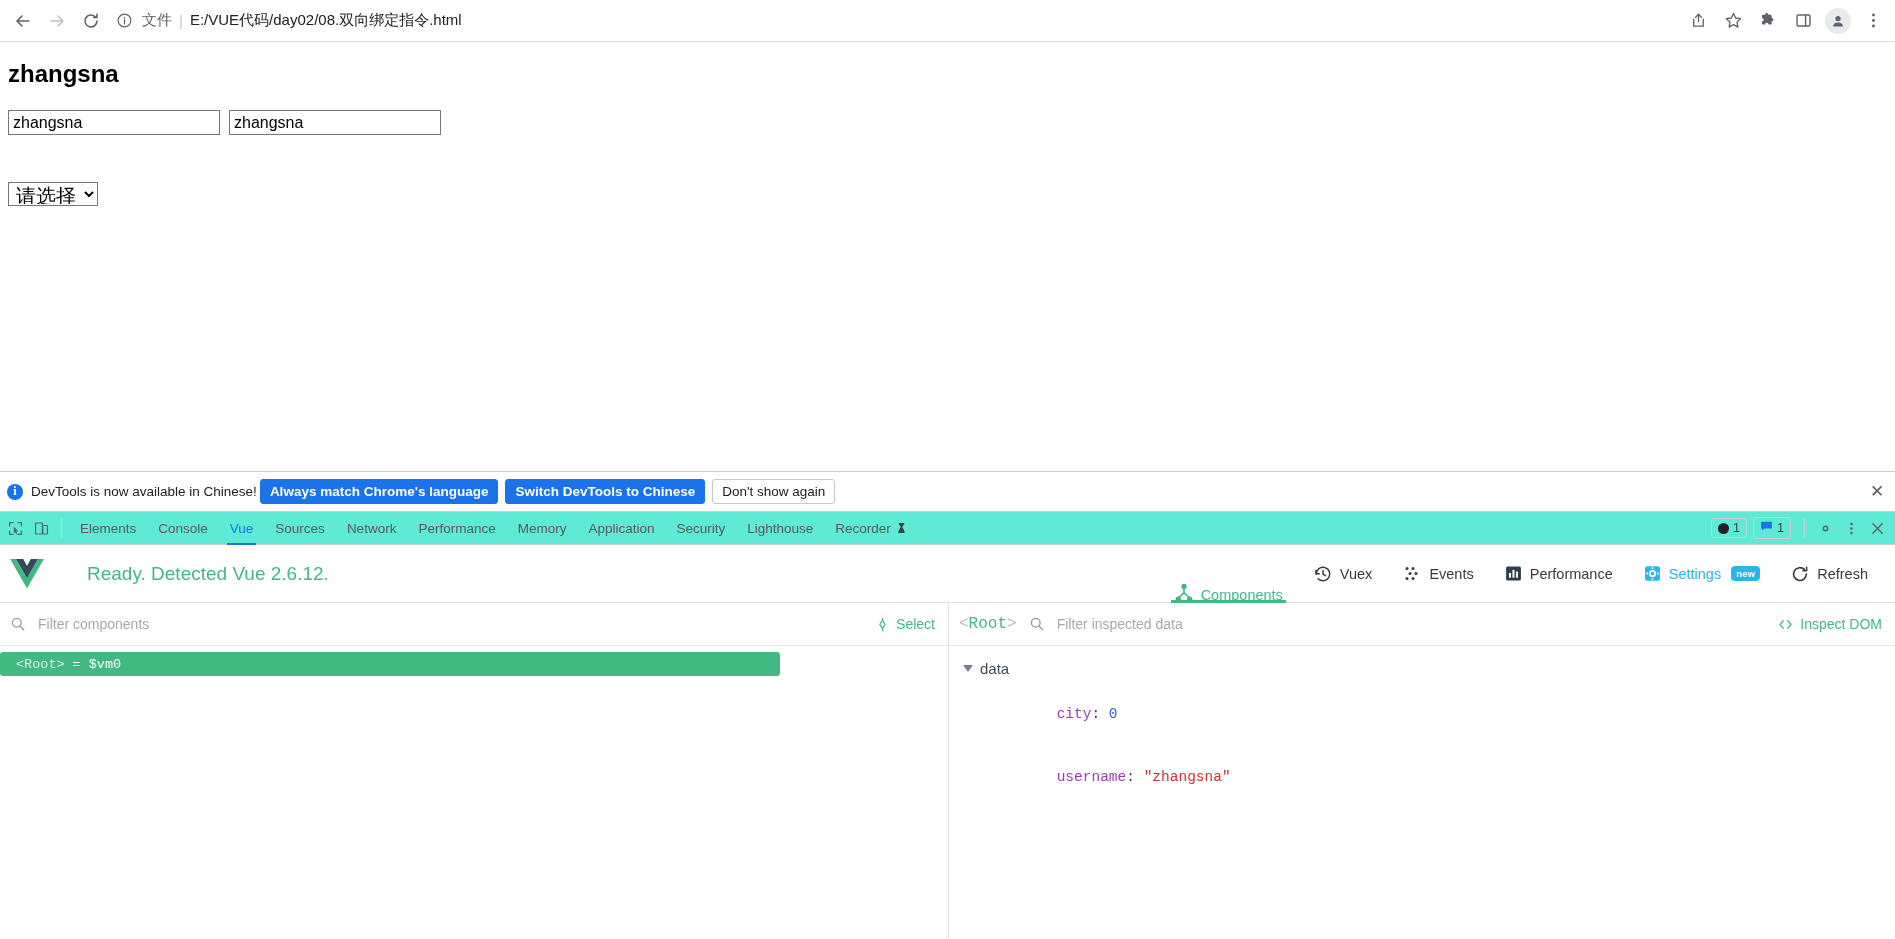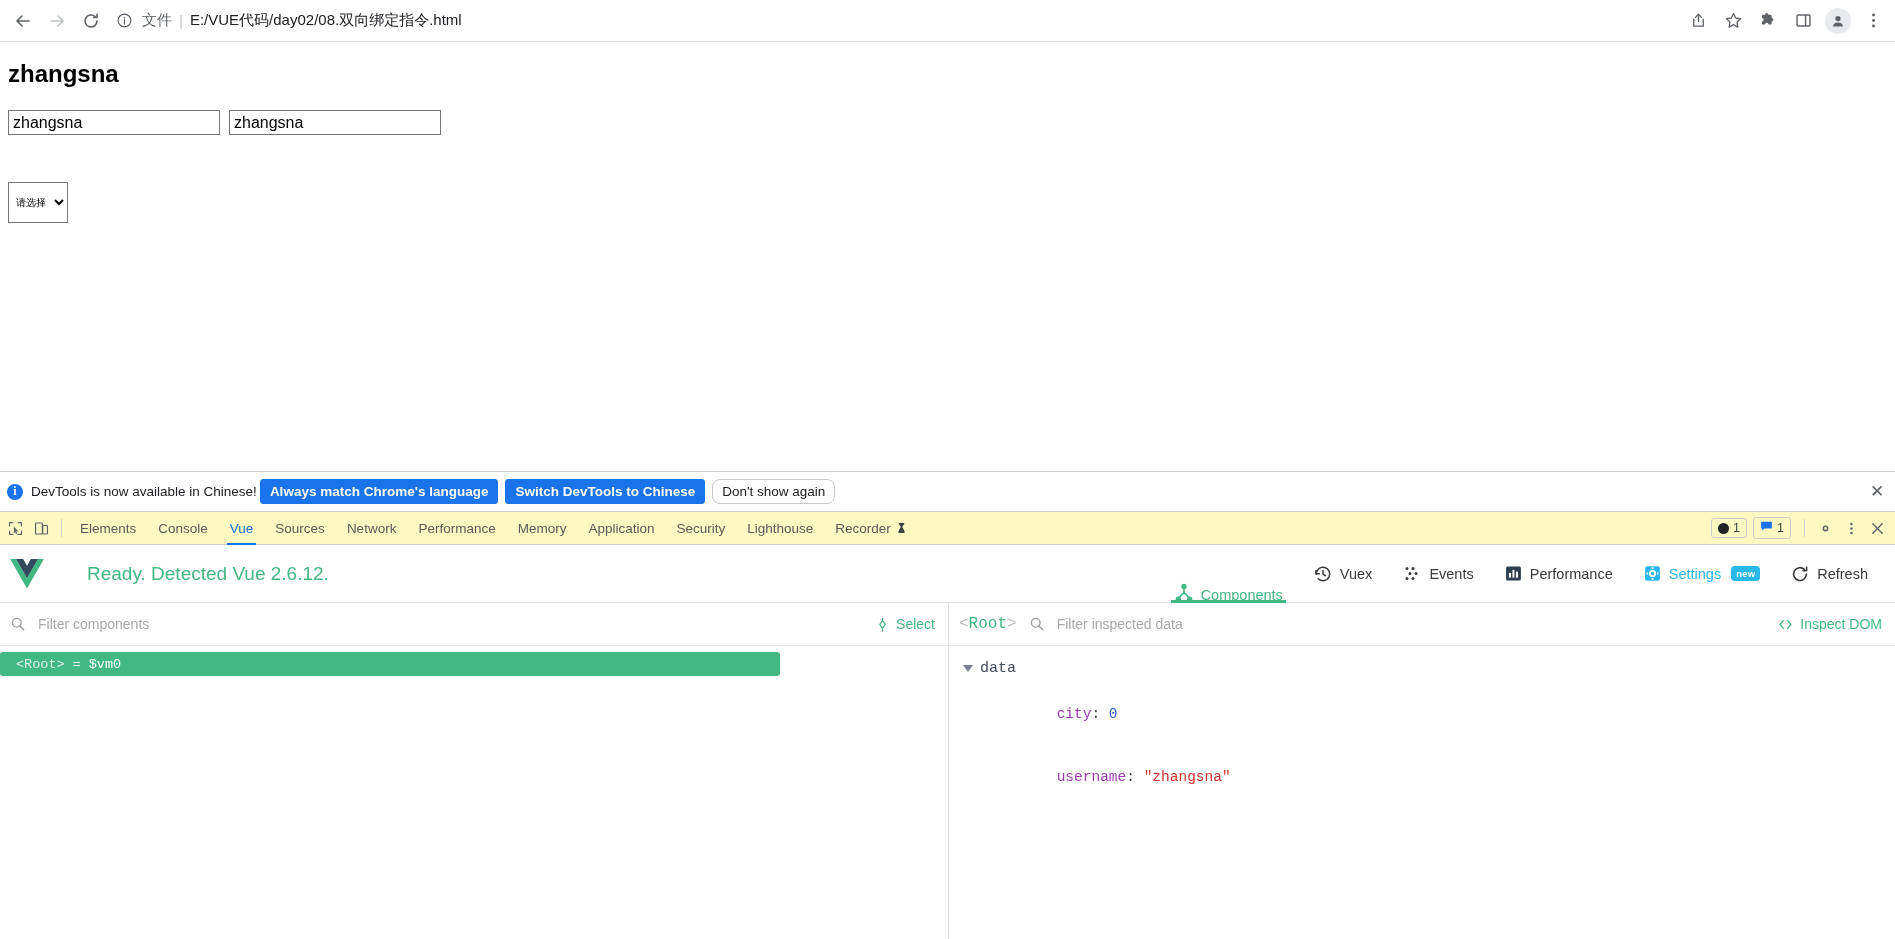--- a/index.html
+++ b/index.html
@@ -75,24 +75,24 @@
     width: 212px; height: 25px;
     border: 1px solid #767676;
     background: #fff;
     padding: 1px 4px;
     font-size: 16px; color: #000;
     font-family: "Liberation Sans", sans-serif;
     border-radius: 0;
   }
   .sel-row { position: absolute; left: 8px; top: 140px; }
   .mini-select {
-    height: 41px;
+    height: 24px;
     border: 1px solid #767676;
     background: #ffffff;
-    font-size: 10px; color: #000;
+    font-size: 20px; color: #000;
     font-family: "Liberation Sans", sans-serif;
     padding: 1px 5px 1px 3px;
     border-radius: 0;
   }
 
   
   .dt-notify {
     position: absolute; top: 471px; left: 0;
     width: 1895px; height: 41px;
     background: #ffffff;
@@ -119,39 +119,39 @@
     border-radius: 3px;
     font-size: 13.5px; font-weight: bold;
     padding: 4px 9px; margin-right: 7px;
     white-space: nowrap;
     font-family: "Liberation Sans", sans-serif;
     line-height: 15px;
   }
   .btn-plain {
     background: #ffffff; color: #202124;
     border: 1px solid #c6c6c6;
-    border-radius: 8px;
+    border-radius: 3px;
     font-size: 13.5px;
     padding: 4px 9px;
     white-space: nowrap;
     font-family: "Liberation Sans", sans-serif;
     line-height: 15px;
   }
   .notif-close {
     margin-left: auto; color: #5f6368;
     width: 20px; height: 20px;
     display: flex; align-items: center; justify-content: center;
     font-size: 17px;
   }
 
   
   .dt-tabbar {
     position: absolute; top: 512px; left: 0;
     width: 1895px; height: 33px;
-    background: #fef9c3;
+    background: #5eead4;
     border-bottom: 1px solid #cdcdcd;
     display: flex; align-items: center;
     padding-left: 2px;
   }
   .dt-tool-icon {
     width: 26px; height: 26px;
     display: flex; align-items: center; justify-content: center;
     color: #5f6368; flex: 0 0 auto;
   }
   .dt-vsep {
@@ -266,21 +266,20 @@
     width: 780px;
   }
   .tree-row .tg { color: #d9f2e6; }
   .tree-row .vm { color: #ffffff; margin-left: 8px; }
 
   .data-area { padding: 14px 0 0 14px; }
   .data-group {
     display: flex; align-items: center; gap: 7px;
     font-size: 15px; color: #3f4a5a;
     margin-bottom: 6px;
-    font-family: Liberation Mono, monospace;
   }
   .tri {
     width: 0; height: 0;
     border-left: 5px solid transparent;
     border-right: 5px solid transparent;
     border-top: 7px solid #7a8494;
   }
   .data-line {
     font-family: "Liberation Mono", monospace;
     font-size: 14.5px;

